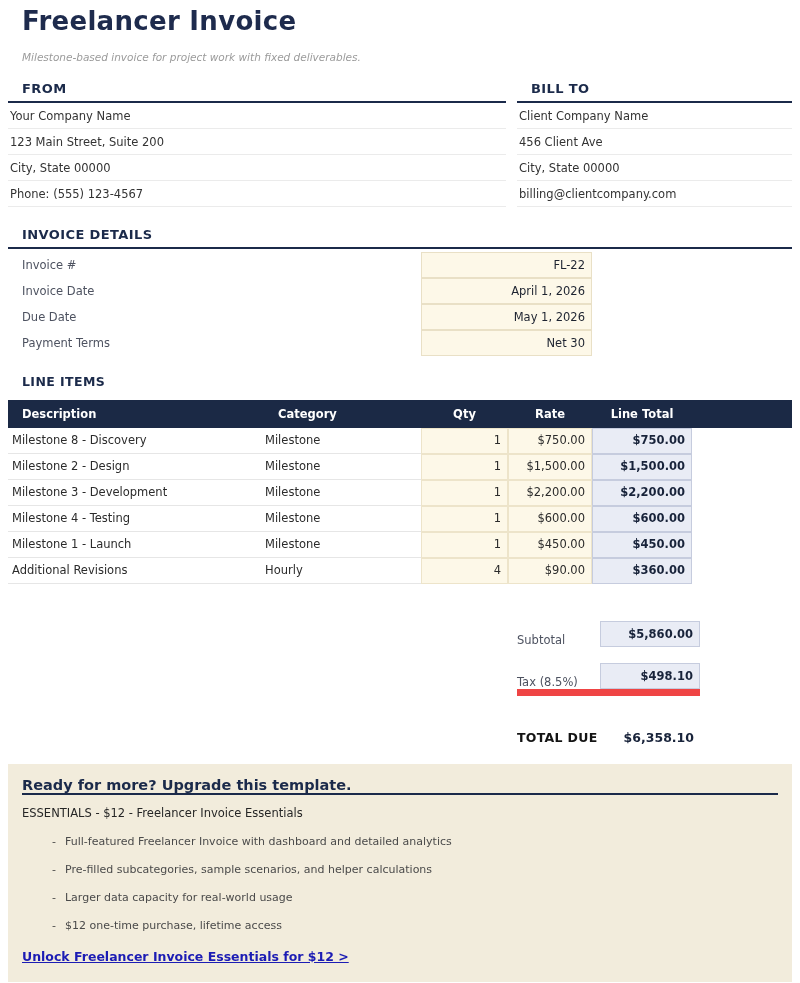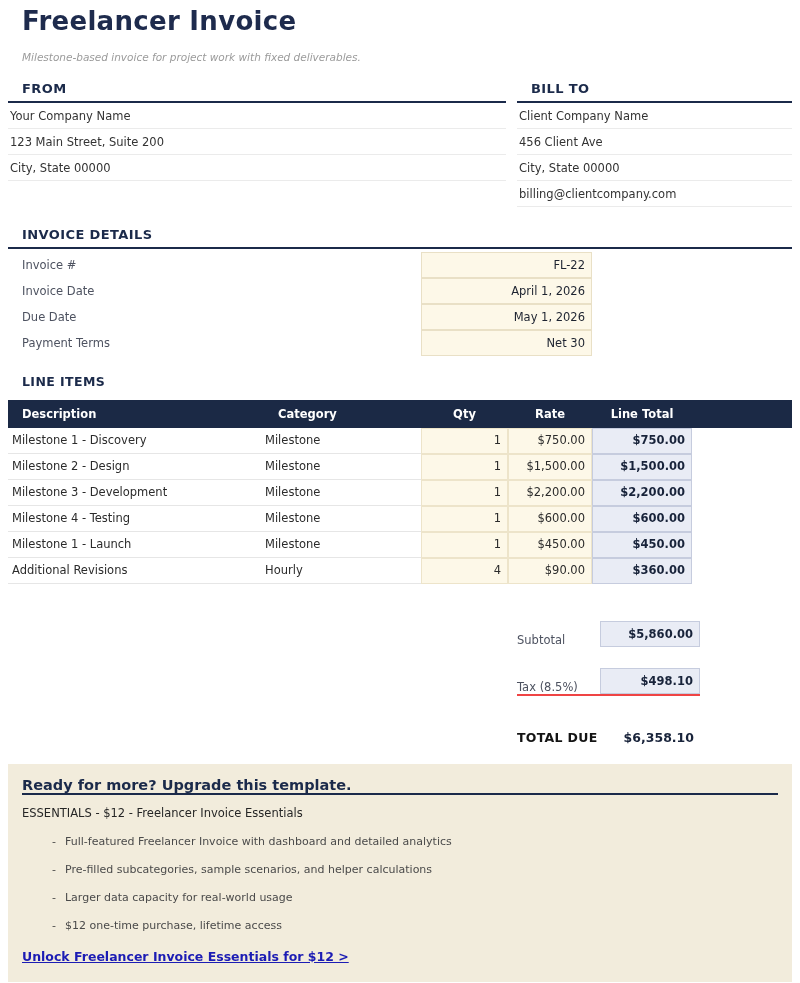--- a/index.html
+++ b/index.html
@@ -36,21 +36,21 @@
   .trow .c-desc { padding-left:4px; line-height:25px; border-bottom:1px solid #e6e6e6; color:#2b2b2b; white-space:nowrap; overflow:hidden; }
   .trow .c-cat { padding-left:7px; line-height:25px; border-bottom:1px solid #e6e6e6; color:#2b2b2b; }
   .cell-input { background:#fdf8e8; border:1px solid #ede4ca; text-align:right; padding-right:6px; line-height:23px; color:#2b2b2b; }
   .cell-calc { background:#e9ecf5; border:1px solid #c6ccde; font-weight:bold; text-align:right; padding-right:6px; line-height:23px; color:#18233a; }
 
   
   .totals { margin:14px 8px 0 8px; width:784px; }
   .totrow { display:flex; }
   .tot-spacer { width:509px; }
   .tot-inner { display:flex; width:183px; height:26px; align-items:flex-end;margin-top:23px; }
-  .tot-inner.rule { border-bottom:2px solid #ef4444; }
+  .tot-inner.rule { border-bottom:7px solid #ef4444; }
   .tot-label { width:83px; font-size:11.5px; color:#4d5260; }
   .tot-value { width:100px; height:26px; line-height:24px; background:#e9ecf5; border:1px solid #c6ccde; font-weight:bold; text-align:right; padding-right:6px; font-size:11.5px; color:#18233a; }
   .totrow.due .tot-inner { height:26px; }
   .due-label { width:83px; font-size:12.5px; font-weight:bold; color:#141414; letter-spacing:0.3px; white-space:nowrap; }
   .due-value { width:100px; text-align:right; padding-right:6px; font-size:12.5px; font-weight:bold; color:#18233a; }
 
   
   .upgrade { margin:19px 8px 0 8px; width:784px; background:#f2ecdc; padding:13px 14px 17px 14px; }
   .upgrade-heading { font-size:14.5px; font-weight:bold; color:#1b2a4a; border-bottom:2.5px solid #1b2a4a; }
   .upgrade-product { margin-top:11px; font-size:11.5px; color:#262626; }
@@ -63,20 +63,21 @@
 
 <h1 class="page-title">Freelancer Invoice</h1>
 <p class="page-subtitle">Milestone-based invoice for project work with fixed deliverables.</p>
 
 <div class="parties">
   <div class="party-from">
     <div class="section-heading">FROM</div>
     <div class="party-row">Your Company Name</div>
     <div class="party-row">123 Main Street, Suite 200</div>
     <div class="party-row">City, State 00000</div>
+    <div class="party-row">Phone: (555) 123-4567</div>
   </div>
   <div class="party-bill">
     <div class="section-heading">BILL TO</div>
     <div class="party-row">Client Company Name</div>
     <div class="party-row">456 Client Ave</div>
     <div class="party-row">City, State 00000</div>
     <div class="party-row">billing@clientcompany.com</div>
   </div>
 </div>
 
@@ -108,21 +109,21 @@
     <div class="thead">
       <div class="c-desc">Description</div>
       <div class="c-cat">Category</div>
       <div class="c-qty">Qty</div>
       <div class="c-rate">Rate</div>
       <div class="c-tot">Line Total</div>
       <div class="c-sp"></div>
     </div>
 
     <div class="trow">
-      <div class="c-desc">Milestone 1 - Discovery</div>
+      <div class="c-desc">Milestone 8 - Discovery</div>
       <div class="c-cat">Milestone</div>
       <div class="c-qty cell-input">1</div>
       <div class="c-rate cell-input">$750.00</div>
       <div class="c-tot cell-calc">$750.00</div>
       <div class="c-sp"></div>
     </div>
     <div class="trow">
       <div class="c-desc">Milestone 2 - Design</div>
       <div class="c-cat">Milestone</div>
       <div class="c-qty cell-input">1</div>

